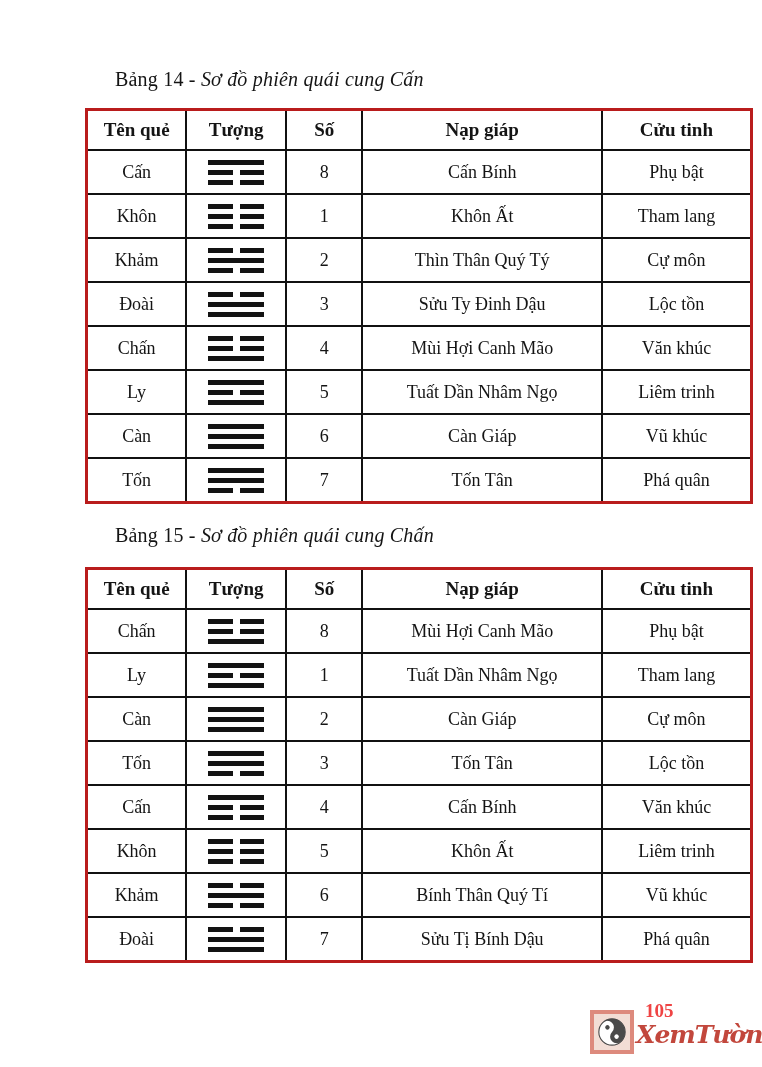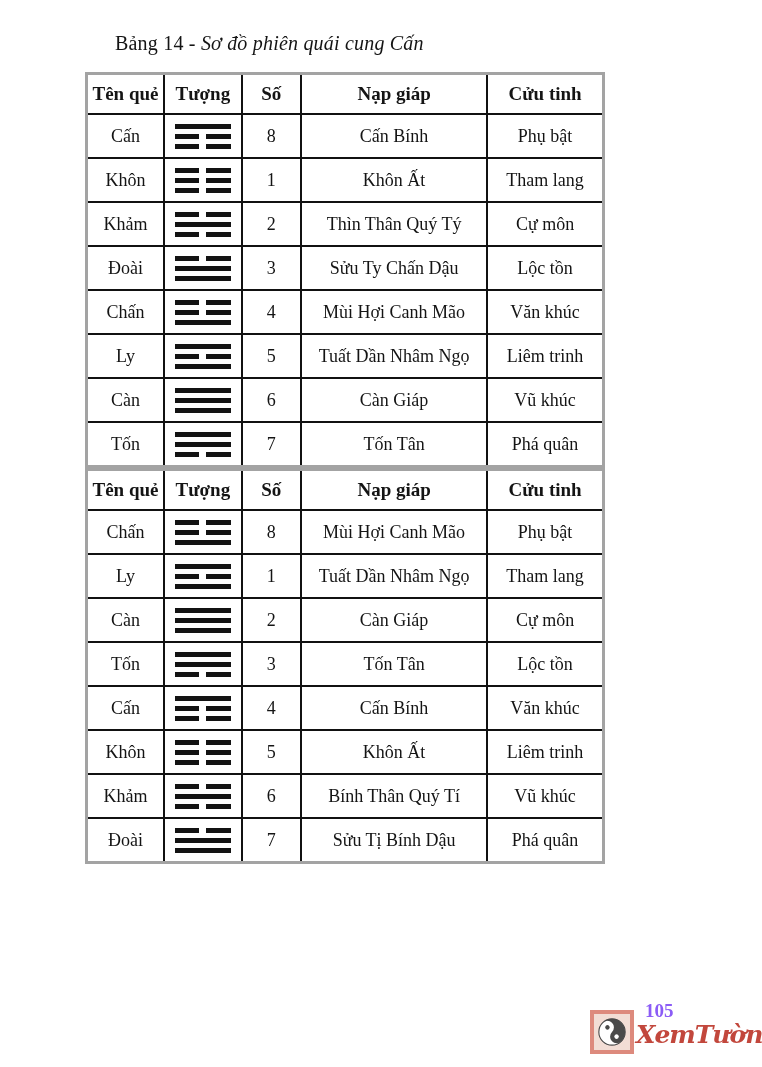--- a/index.html
+++ b/index.html
@@ -5,54 +5,54 @@
   html,body{margin:0;padding:0;background:#e9e9e9;}
   .page{
     position:relative;
     width:762px;height:1067px;
     background:#ffffff;
     font-family:"Liberation Serif","DejaVu Serif",serif;
     color:#141414;
     overflow:hidden;
     margin:0 auto;
   }
-  .content{padding:32px 0 0 85px;width:604px;border-radius:8px;}
+  .content{padding:68px 0 0 85px;width:604px;border-radius:8px;}
   .caption{
     margin:0 0 17px 30px;
     font-size:20px;
     letter-spacing:.2px;
     white-space:nowrap;
   }
   .caption .it{font-style:italic;}
   table.bang{
     border-collapse:collapse;
-    width:520px;
+    width:668px;
     table-layout:fixed;
-    border:3px solid #a3a3a3;
+    border:3px solid #b91c1c;
   }
   table.bang th, table.bang td{
     border:2px solid #111;
     text-align:center;
     vertical-align:middle;
     padding:0 4px;
     font-size:18px;
     overflow:hidden;
   }
   table.bang th{height:38px;font-weight:bold;font-size:19px;}
   table.bang td{height:42px;}
   .trigram{display:inline-block;width:56px;vertical-align:middle;}
   .tri-line{display:flex;justify-content:space-between;height:5px;margin:5px 0;}
   .tri-line .bar{background:#131313;height:5px;}
   .tri-line .bar.full{width:100%;}
   .tri-line .bar.half{width:44%;}
   .caption2{margin-top:20px;margin-bottom:20px;}
   
   .page-number{
     position:absolute;left:645px;top:1000px;
-    font-size:19px;font-weight:bold;color:#8b5cf6;
+    font-size:19px;font-weight:bold;color:#ef4444;
   }
   .watermark{
     position:absolute;left:590px;top:1010px;
     display:flex;align-items:flex-start;
   }
   .wm-logo{
     width:44px;height:44px;
     background:#dd8a7d;
     display:flex;align-items:center;justify-content:center;
     flex:0 0 auto;
@@ -148,21 +148,21 @@
             <td>Đoài</td>
             <td><div class="trigram"><div class="tri-line">
                   <span class="bar half"></span>
                   <span class="bar half"></span>
                 </div><div class="tri-line">
                   <span class="bar full"></span>
                 </div><div class="tri-line">
                   <span class="bar full"></span>
                 </div></div></td>
             <td>3</td>
-            <td>Sửu Ty Chấn Dậu</td>
+            <td>Sửu Ty Đinh Dậu</td>
             <td>Lộc tồn</td>
           </tr>
           <tr>
             <td>Chấn</td>
             <td><div class="trigram"><div class="tri-line">
                   <span class="bar half"></span>
                   <span class="bar half"></span>
                 </div><div class="tri-line">
                   <span class="bar half"></span>
                   <span class="bar half"></span>
@@ -210,20 +210,24 @@
                   <span class="bar half"></span>
                   <span class="bar half"></span>
                 </div></div></td>
             <td>7</td>
             <td>Tốn Tân</td>
             <td>Phá quân</td>
           </tr>
         </tbody>
       </table>
 
+    <div class="caption caption2">
+      <span>Bảng 15 -</span>
+      <span class="it">Sơ đồ phiên quái cung Chấn</span>
+    </div>
 
     <table class="bang">
         <colgroup>
           <col style="width: 15%;">
           <col style="width: 15%;">
           <col style="width: 11.5%;">
           <col style="width: 36%;">
           <col style="width: 22.5%;">
         </colgroup>
         <thead>

